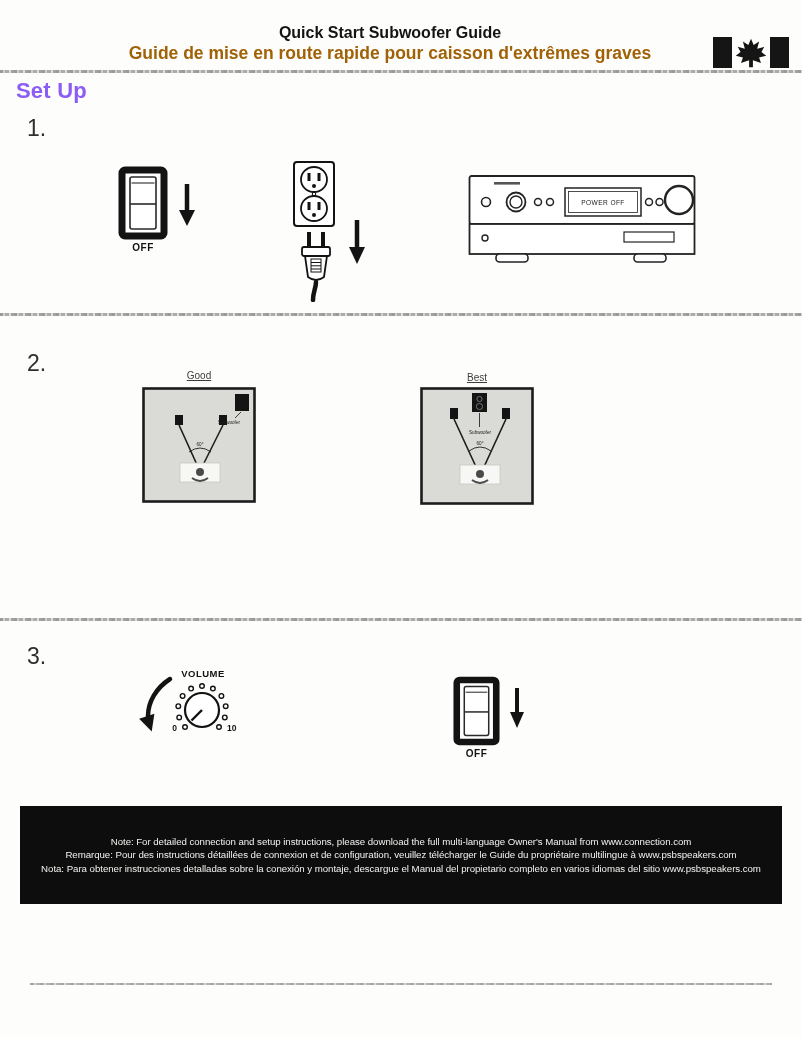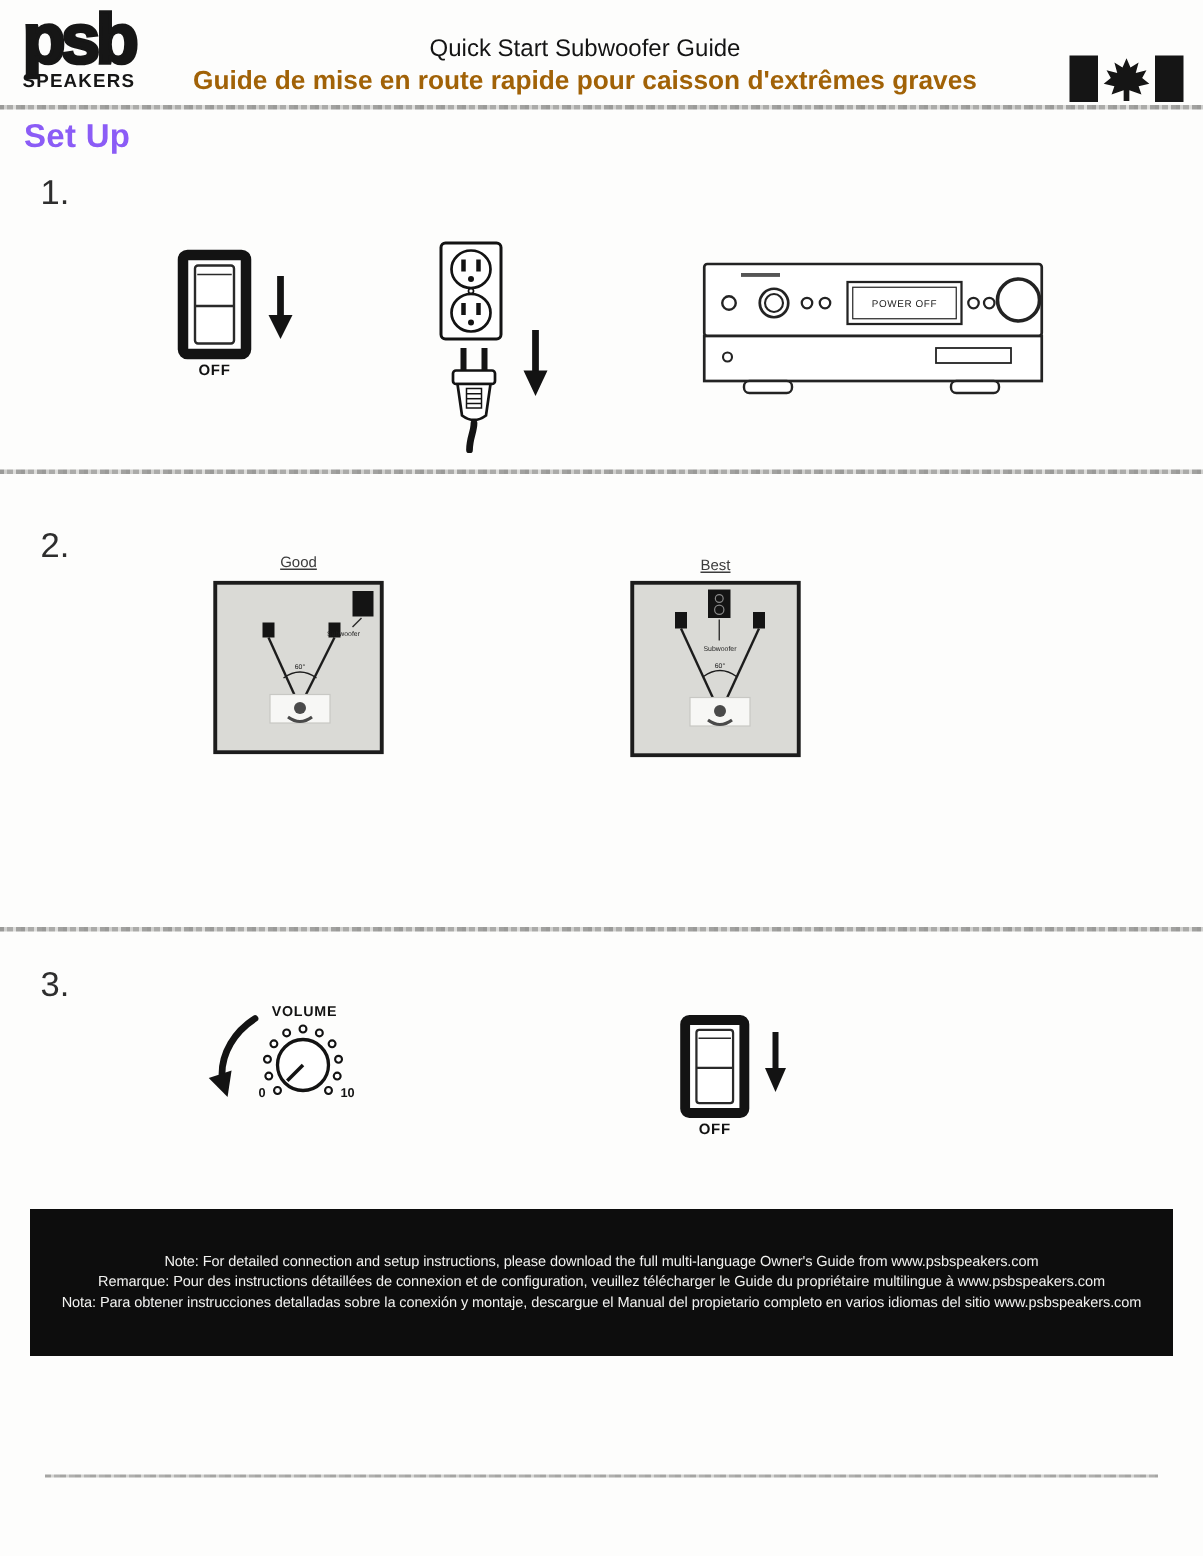--- a/index.html
+++ b/index.html
@@ -11,21 +11,21 @@
   }
   svg { font-family:"Liberation Sans", sans-serif; display:block; }
   .abs { position:absolute; }
 
   
   .logo { left:15px; top:4px; width:120px; text-align:left; }
   .logo-psb { font-size:47px; font-weight:700; letter-spacing:-3px; line-height:0.92;
               color:#161616; -webkit-text-stroke:2.2px #161616; }
   .logo-speakers { font-size:12.5px; font-weight:700; letter-spacing:0.8px; color:#161616; margin-top:0px; }
   .title-block { left:110px; top:24px; width:560px; text-align:center; line-height:1.18; }
-  .title-en { font-size:16px; font-weight:400; color:#141414; }
+  .title-en { font-size:16px; font-weight:700; color:#141414; }
   .title-fr { font-size:17.5px; font-weight:700; color:#a16207; }
   .flag { left:712px; top:36px; }
 
   .divider { height:3px;
     background:repeating-linear-gradient(90deg,#9a9a98 0 3px,#cfcfcd 3px 5px,#ababa9 5px 9px,#dededc 9px 11px,#a2a2a0 11px 14px);
   }
   .divider-thin { height:2px;
     background:repeating-linear-gradient(90deg,#a5a5a3 0 4px,#d5d5d3 4px 6px,#b0b0ae 6px 10px);
   }
 
@@ -45,24 +45,20 @@
 
   
   .footer-line { left:0; top:991px; width:802px; text-align:center; font-size:11.5px; color:#242424; }
   .footer-sep { padding:0 9px; color:#3a3a3a; }
 </style>
 </head>
 <body>
 
 <div id="page">
 
-  <div class="abs logo">
-    <div class="logo-psb">psb</div>
-    <div class="logo-speakers">SPEAKERS</div>
-  </div>
 
   <div class="abs title-block">
     <div class="title-en">Quick Start Subwoofer Guide</div>
     <div class="title-fr">Guide de mise en route rapide pour caisson d'extrêmes graves</div>
   </div>
 
   <div class="abs flag">
     <svg width="78" height="33" viewBox="0 0 78 33">
       <rect x="1" y="1" width="19" height="31" fill="#151515"></rect>
       <rect x="58" y="1" width="19" height="31" fill="#151515"></rect>
@@ -241,20 +237,20 @@
   <div class="abs off-label" style="left:453px; top:748px; width:47px;">OFF</div>
 
   <div class="abs" style="left:507px; top:686px;">
     <svg width="20" height="44" viewBox="0 0 20 44">
       <line x1="10" y1="2" x2="10" y2="28" stroke="#131313" stroke-width="4"></line>
       <polygon points="3,26 17,26 10,42" fill="#131313"></polygon>
     </svg>
   </div>
 
   <div class="abs note-box">
-    <div class="note-line">Note: For detailed connection and setup instructions, please download the full multi-language Owner's Guide from www.psbspeakers.com</div>
+    <div class="note-line">Note: For detailed connection and setup instructions, please download the full multi-language Owner's Manual from www.connection.com</div>
     <div class="note-line">Remarque: Pour des instructions détaillées de connexion et de configuration, veuillez télécharger le Guide du propriétaire multilingue à www.psbspeakers.com</div>
     <div class="note-line">Nota: Para obtener instrucciones detalladas sobre la conexión y montaje, descargue el Manual del propietario completo en varios idiomas del sitio www.psbspeakers.com</div>
   </div>
 
   <div class="abs divider-thin" style="left:30px; top:983px; width:742px;"></div>
 
 </div>
 
 </body></html>

